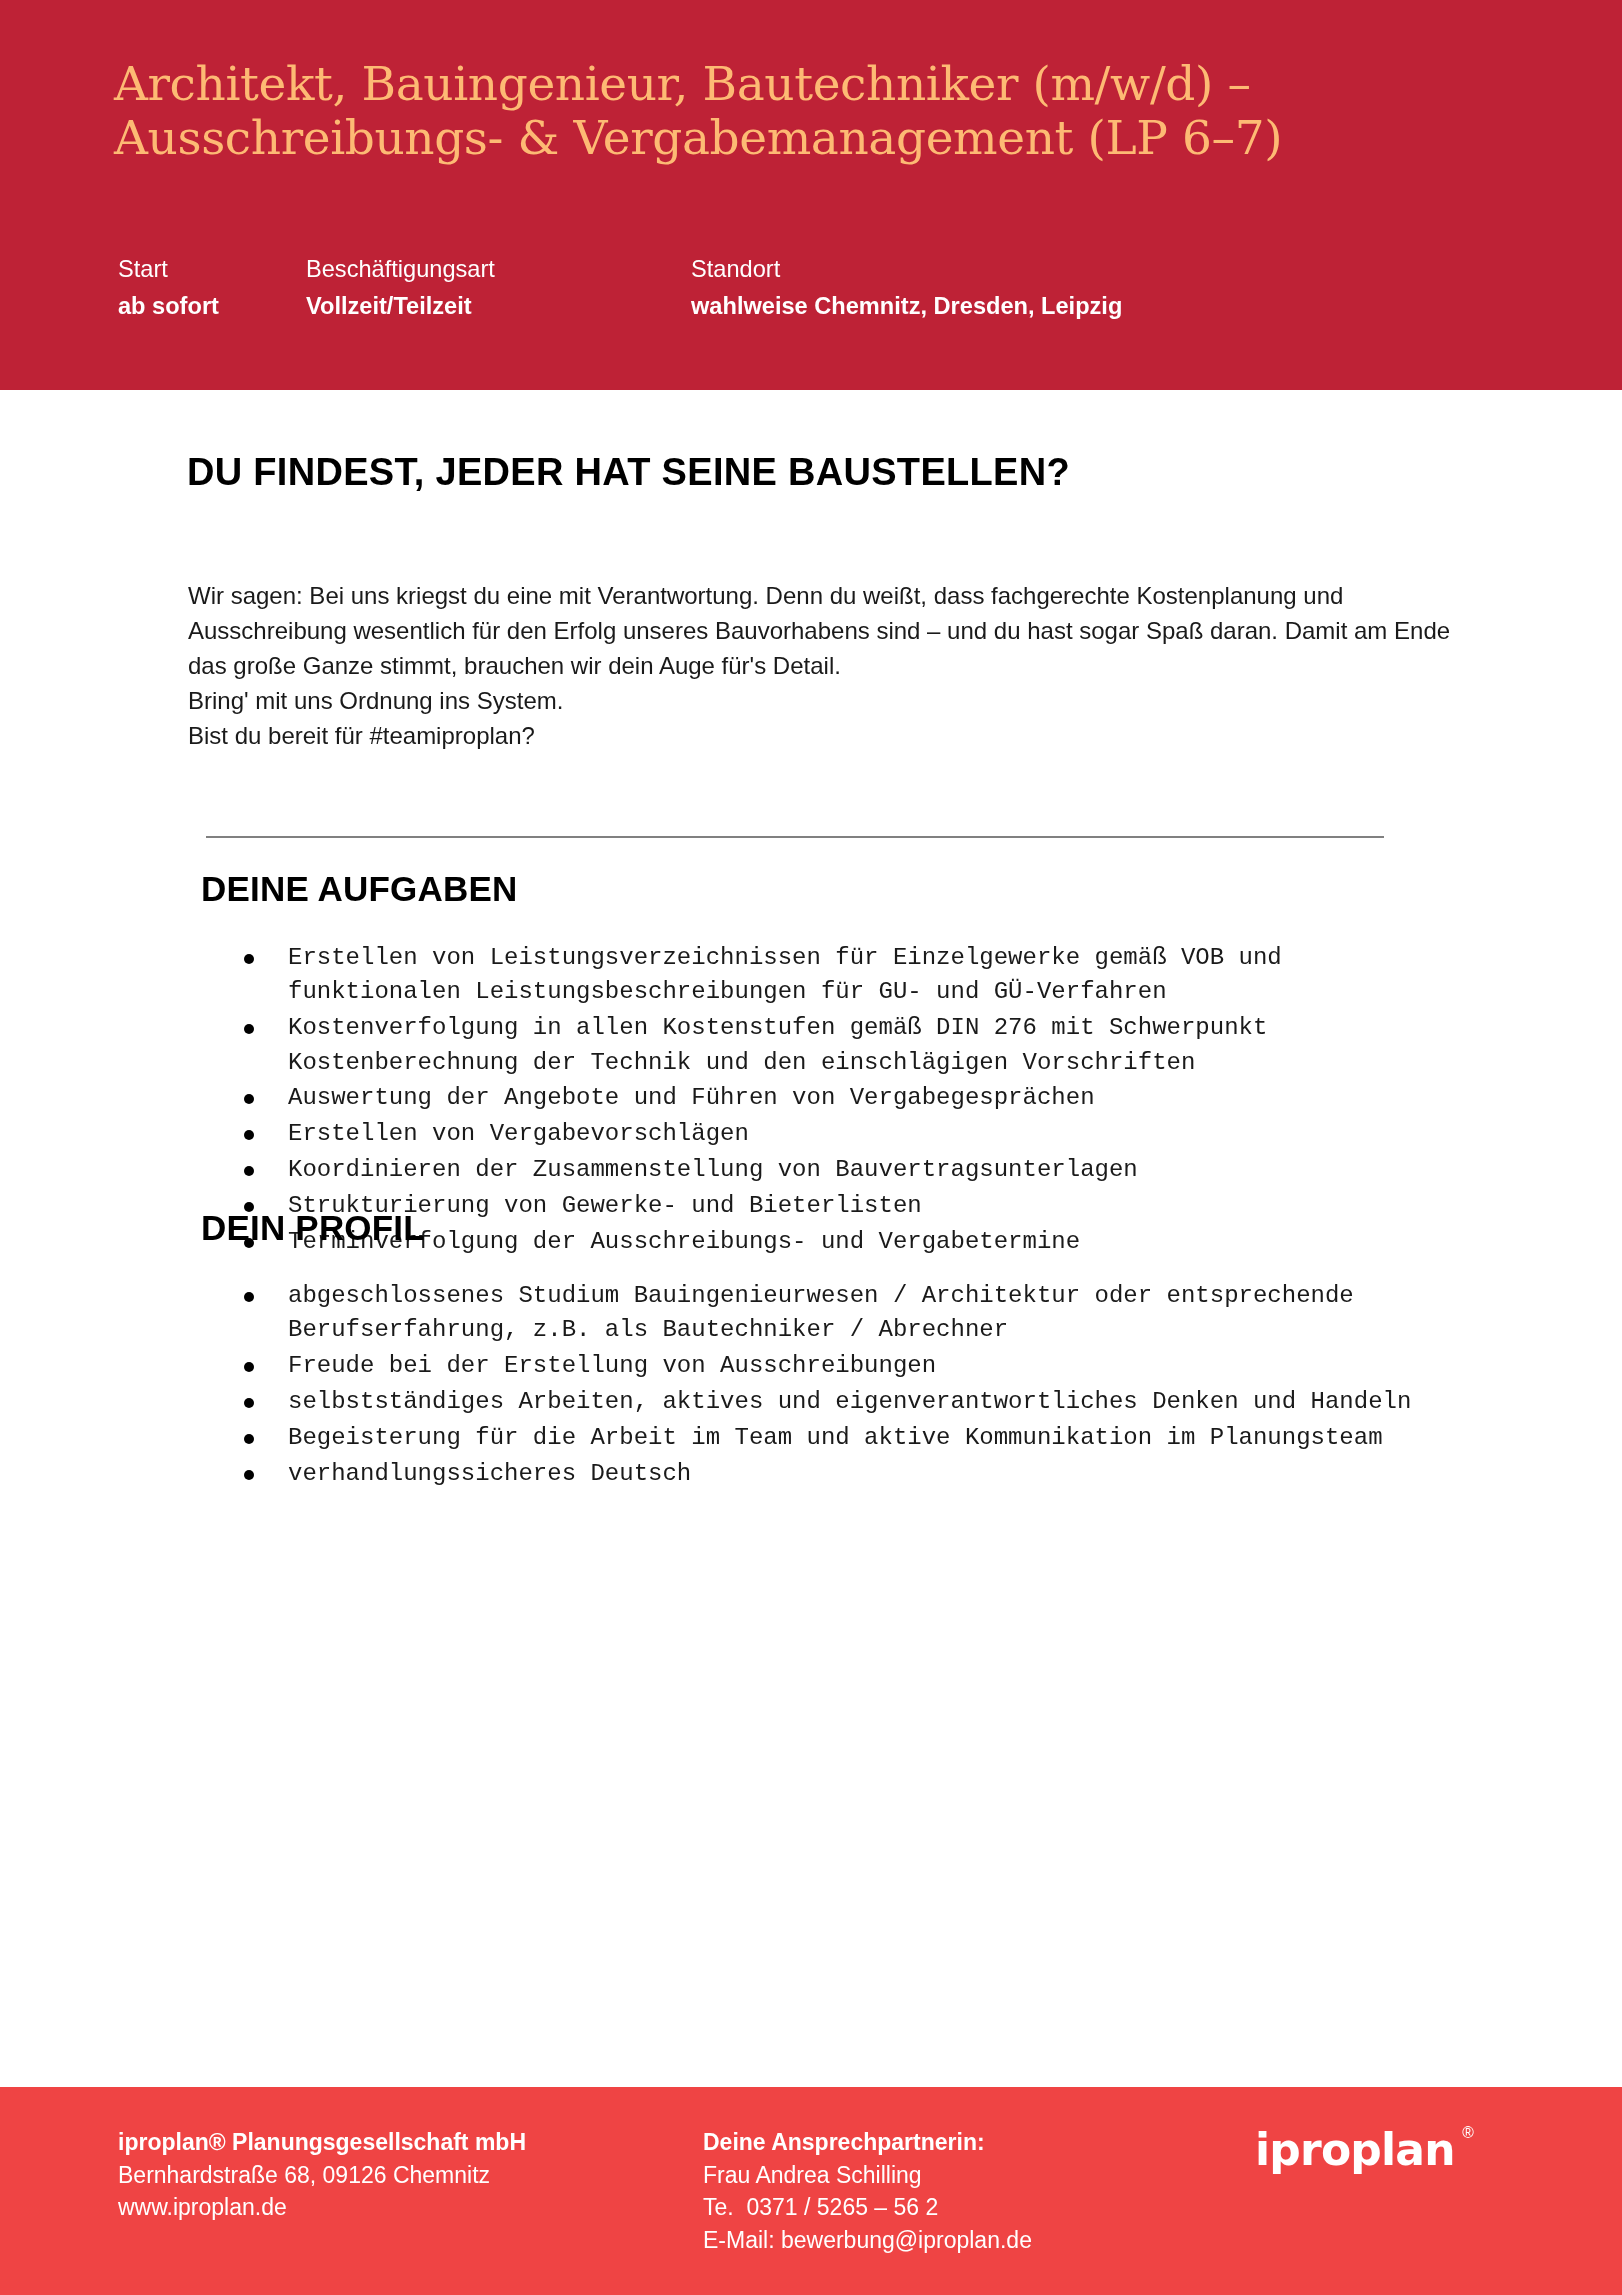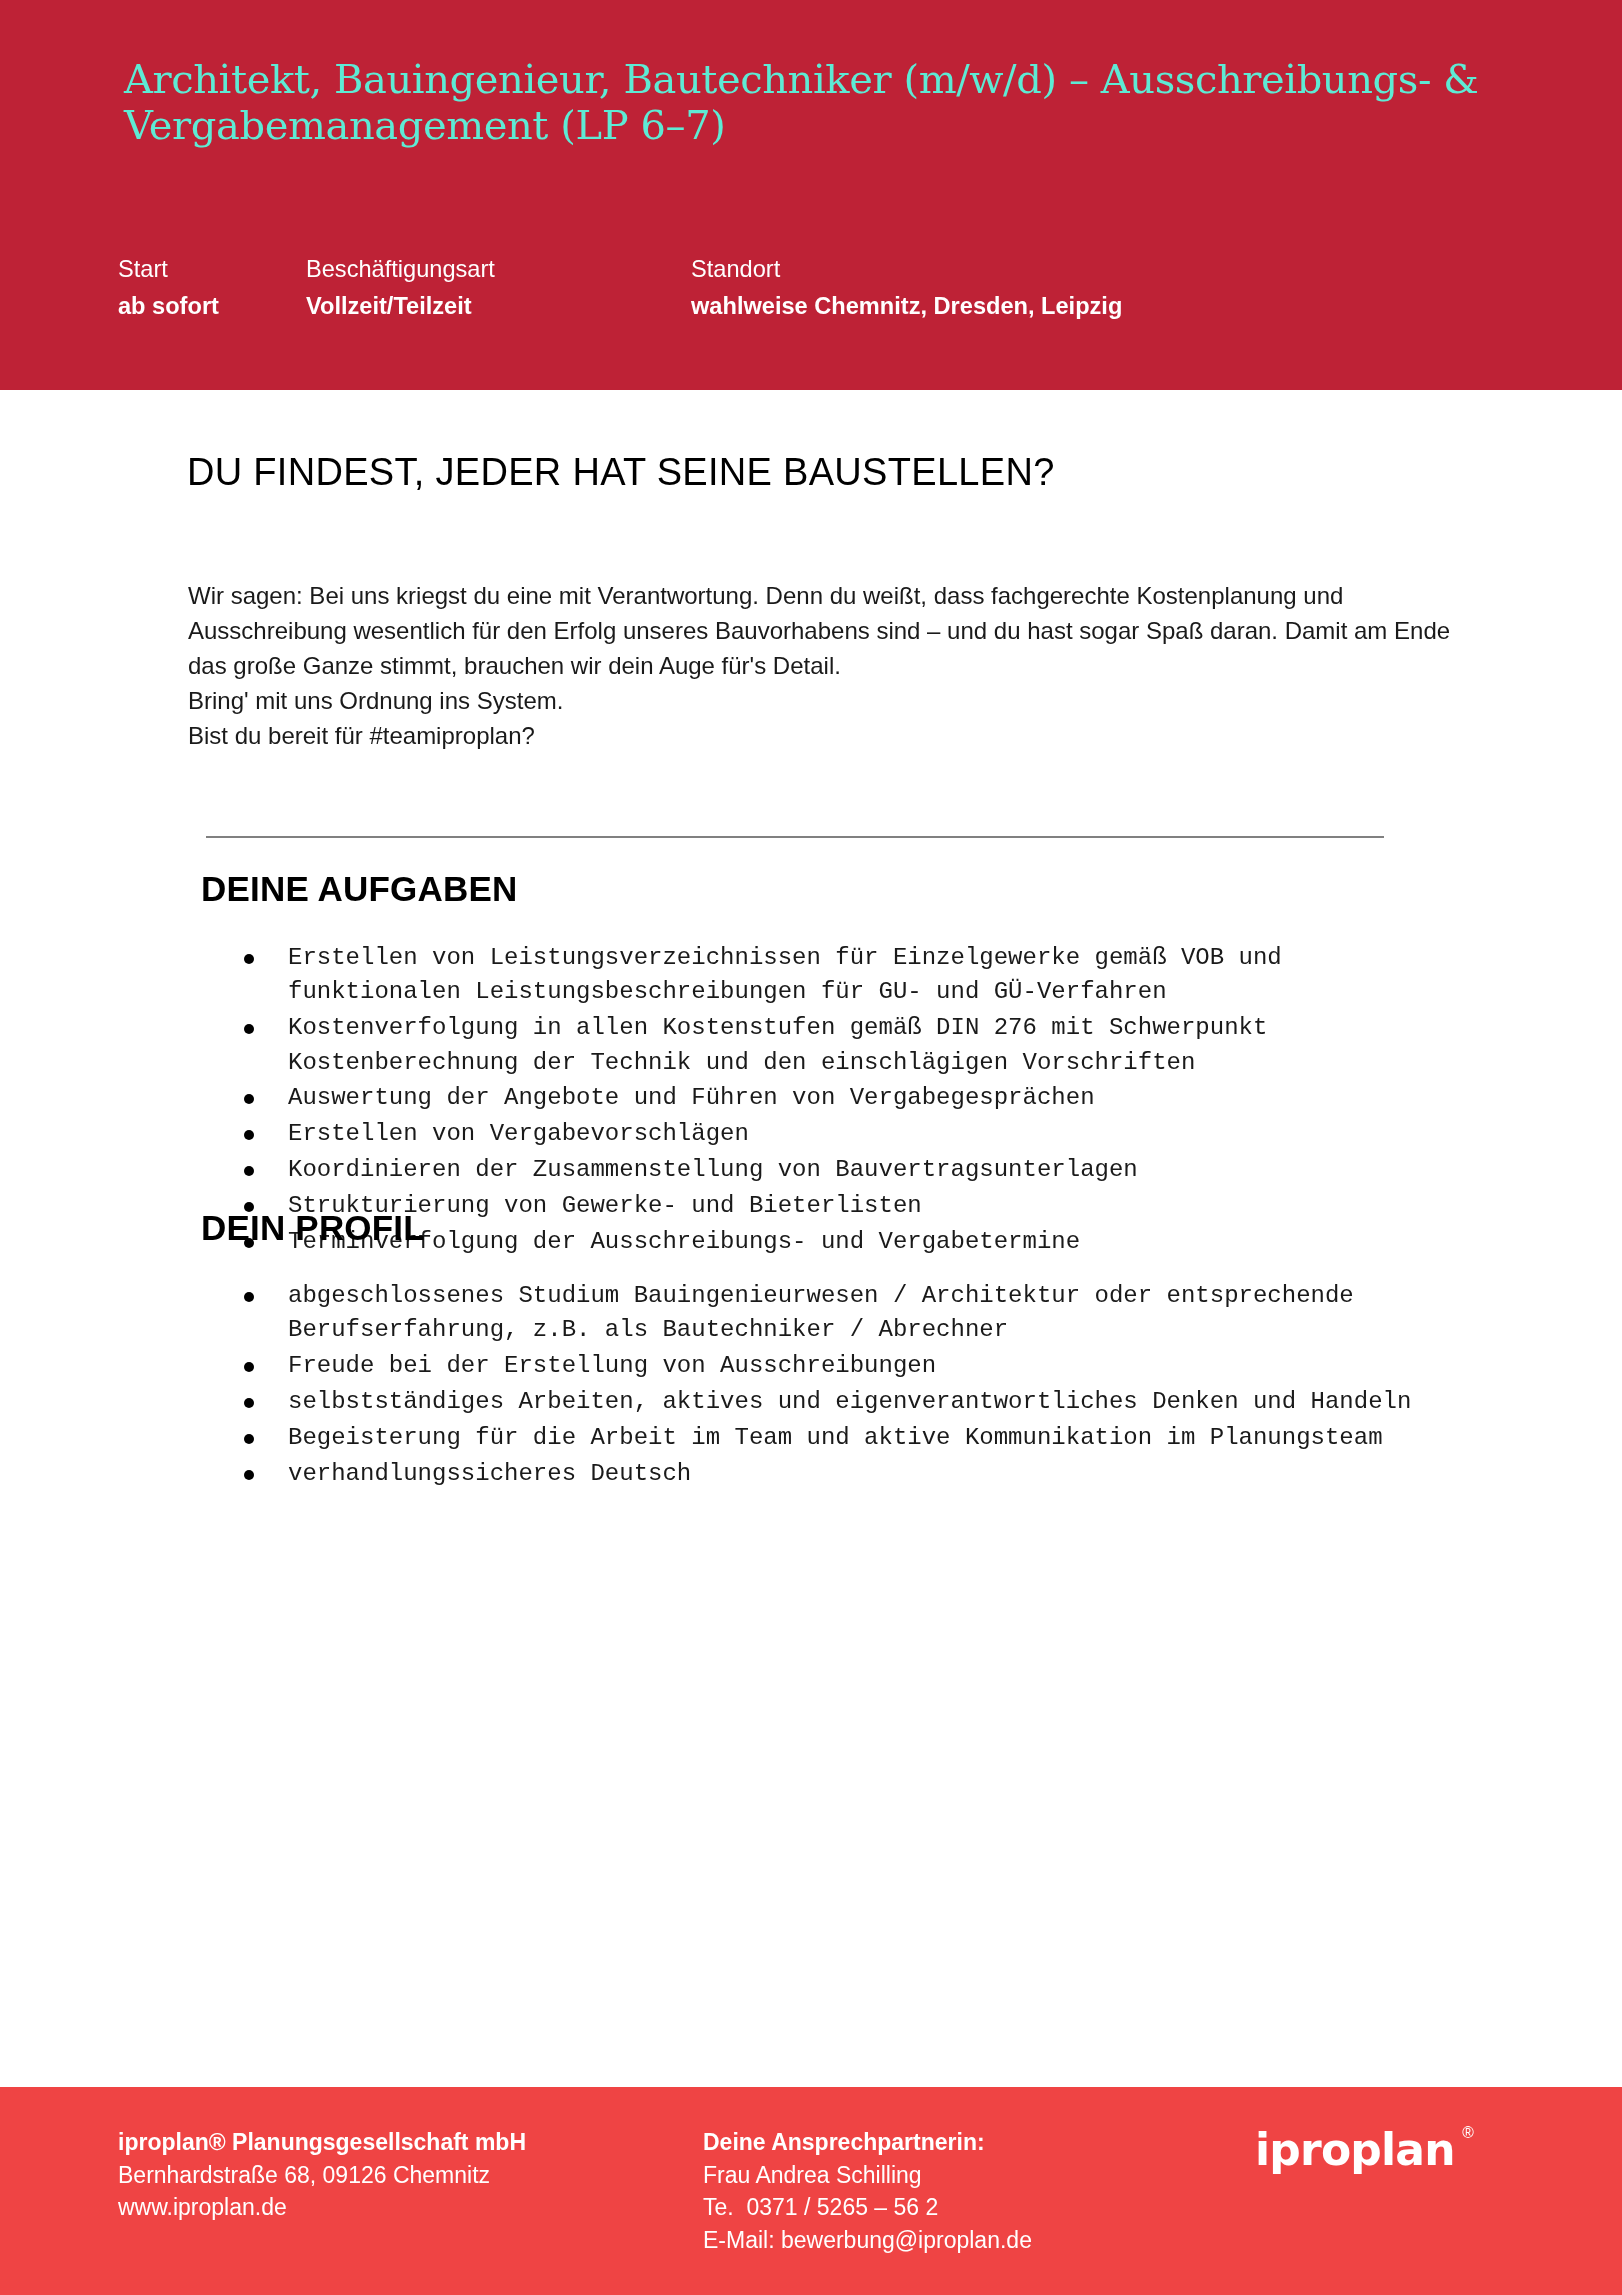--- a/index.html
+++ b/index.html
@@ -21,26 +21,26 @@
     position: absolute;
     left: 0;
     top: 0;
     width: 1622px;
     height: 390px;
     background: #BE2236;
     box-sizing: border-box;
   }
   .job-title {
     position: absolute;
-    left: 124px;
+    left: 114px;
     top: 57px;
     width: 1437px;
-    color: #5eead4;
+    color: #fdba74;
     font-family: "DejaVu Serif", "Liberation Serif", serif;
-    font-size: 40px;
+    font-size: 47px;
     font-weight: 400;
     line-height: 1.14;
     letter-spacing: -0.4px;
   }
   .meta-row {
     position: absolute;
     left: 118px;
     top: 255px;
     width: 1414px;
     display: flex;
@@ -71,21 +71,21 @@
     position: absolute;
     left: 0;
     top: 390px;
     width: 1622px;
   }
   .headline {
     position: absolute;
     left: 187px;
     top: 61px;
     font-size: 38px;
-    font-weight: 400;
+    font-weight: 700;
     letter-spacing: 0.3px;
     color: #000000;
   }
   .intro {
     position: absolute;
     left: 188px;
     top: 188px;
     width: 1272px;
     font-size: 24px;
     line-height: 1.46;

